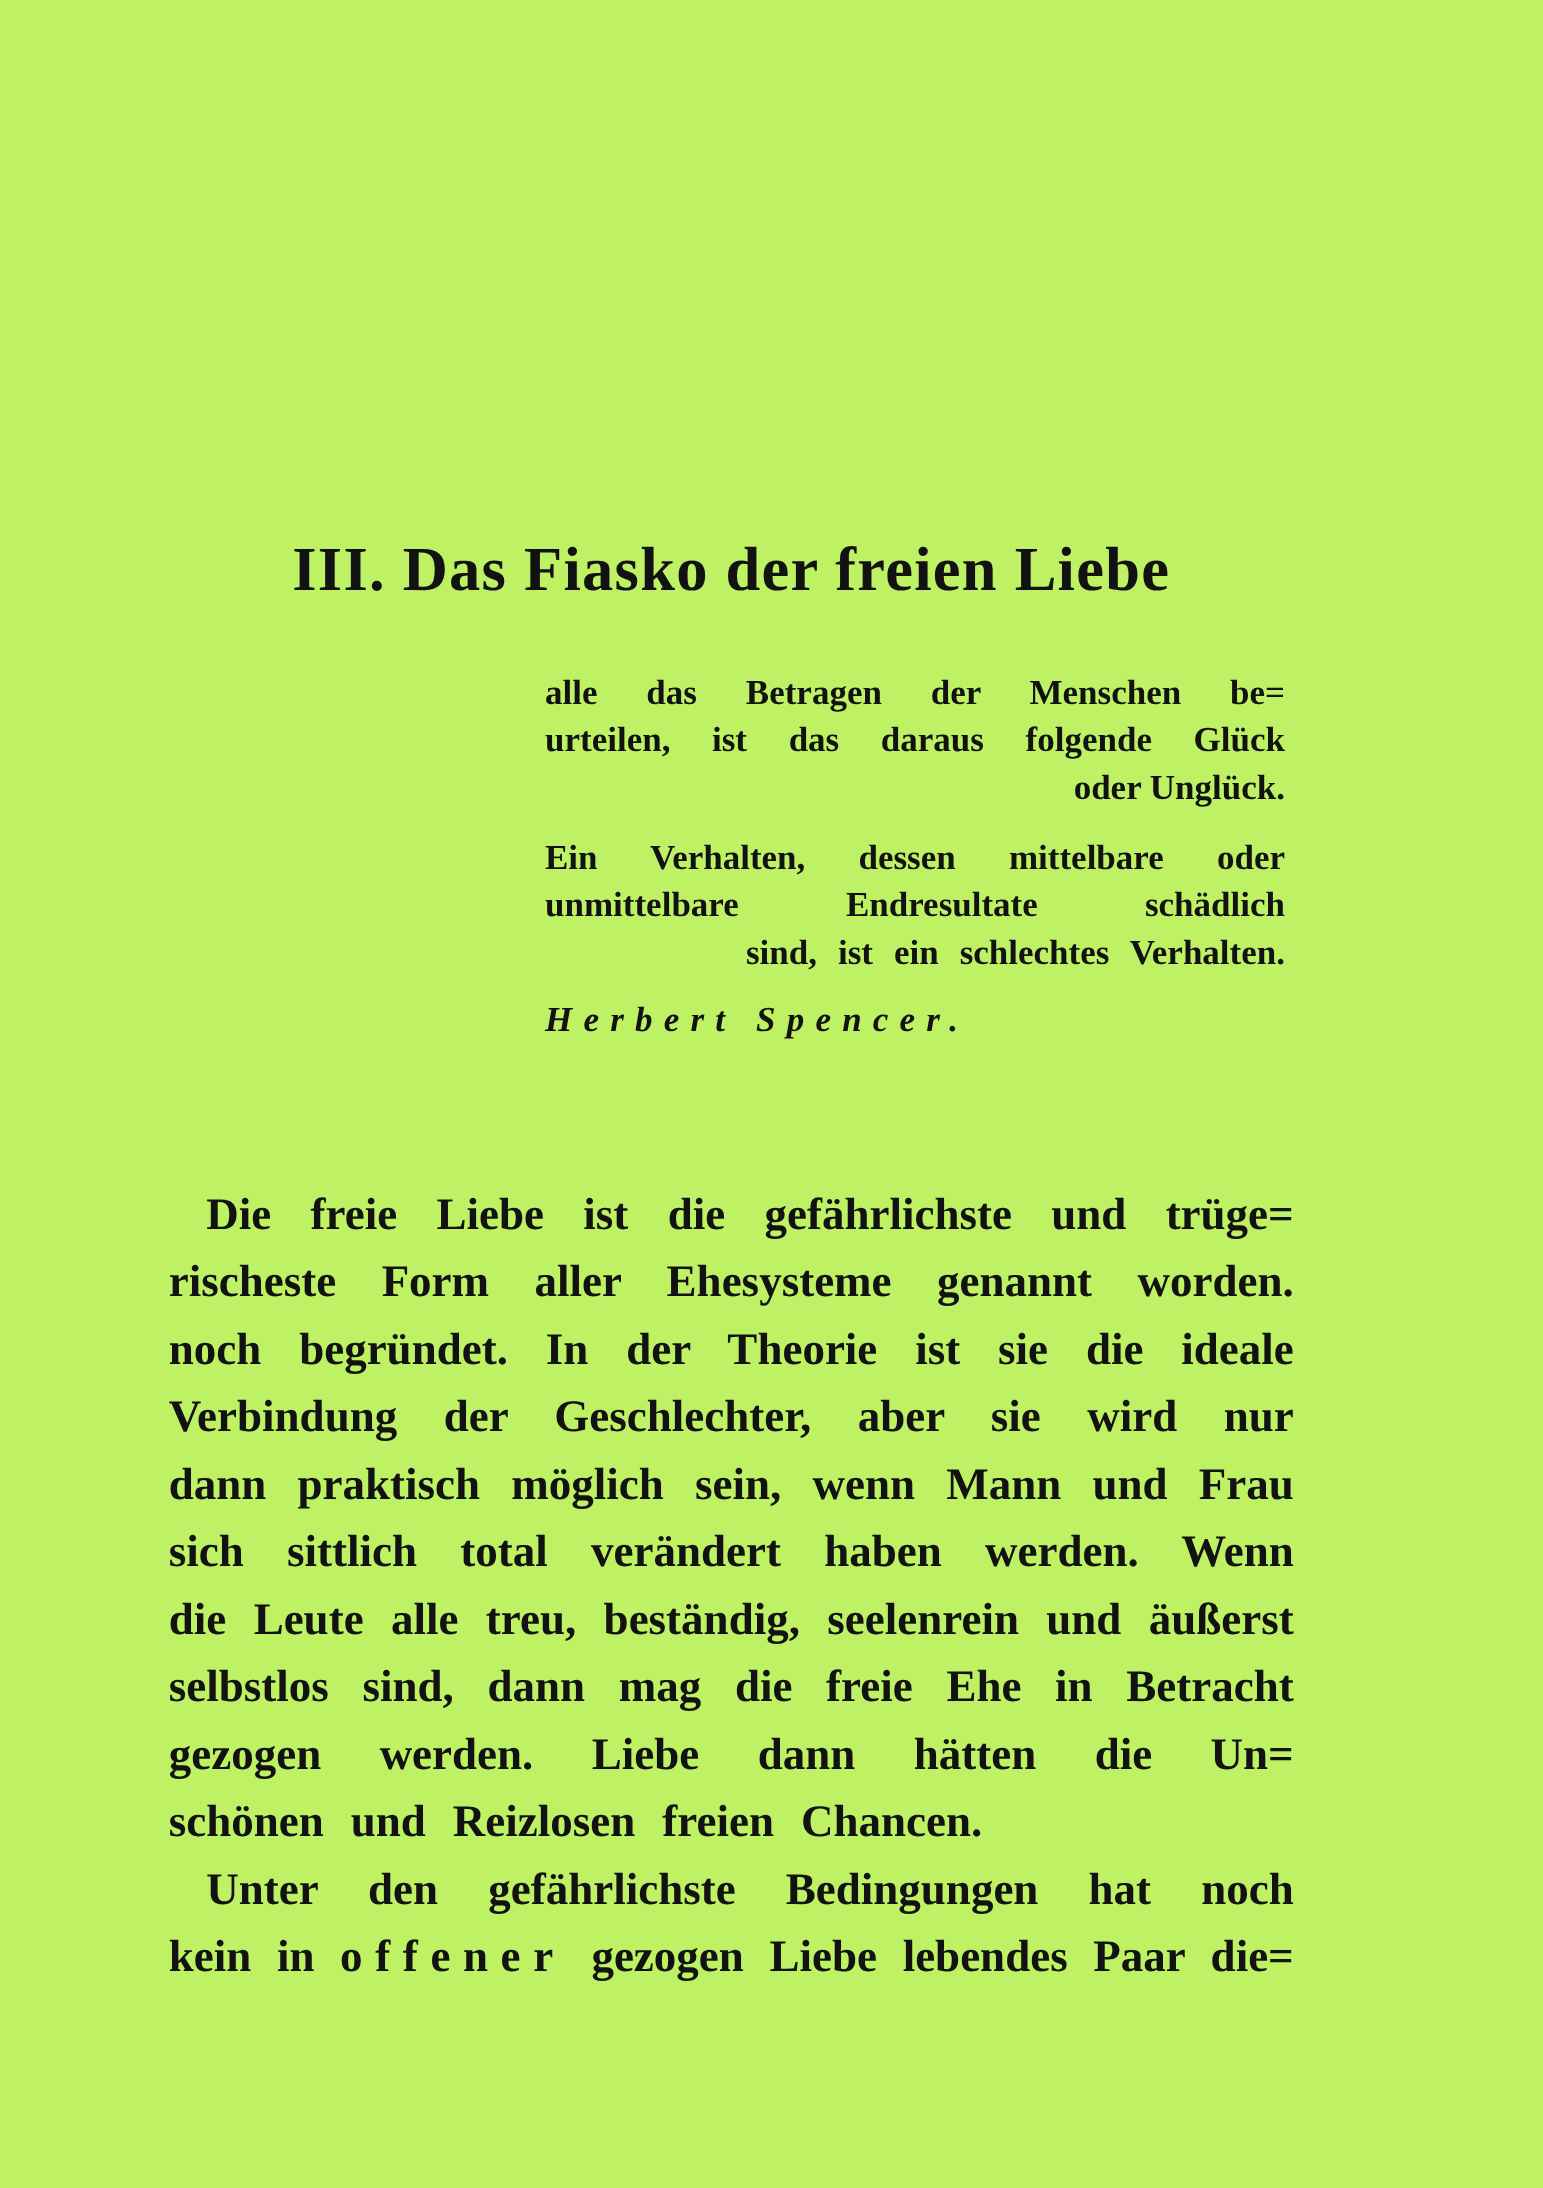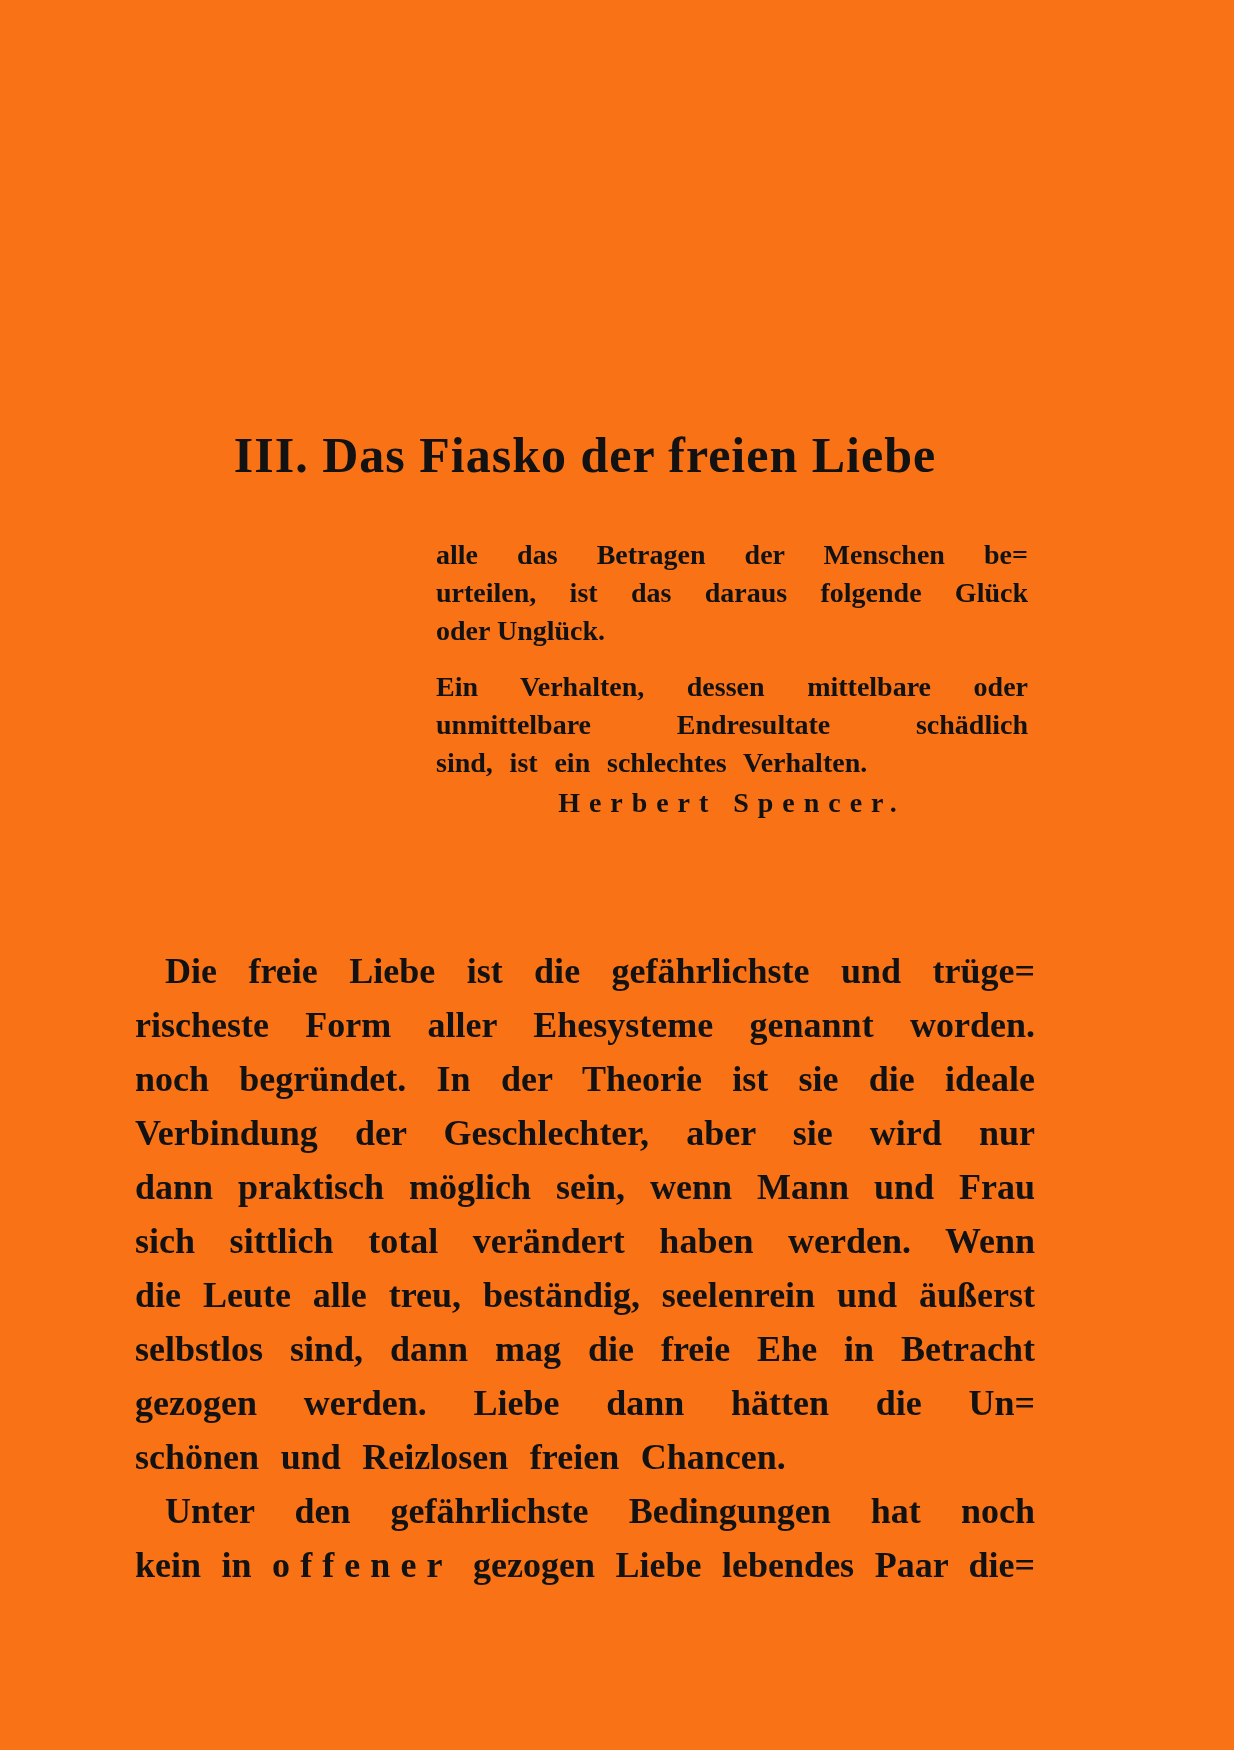--- a/index.html
+++ b/index.html
@@ -4,21 +4,21 @@
 <style>
   html, body {
     margin: 0;
     padding: 0;
     background: #ffffff;
   }
   .page {
     position: relative;
     width: 1234px;
     height: 1750px;
-    background: #f97316;
+    background: #bef264;
     color: #121212;
     font-family: "Liberation Serif", "DejaVu Serif", serif;
     font-weight: bold;
     overflow: hidden;
   }
   .chapter-title {
     position: absolute;
     left: 135px;
     width: 900px;
     top: 424px;
@@ -30,26 +30,27 @@
     white-space: nowrap;
   }
   .epigraph {
     position: absolute;
     left: 436px;
     width: 592px;
     top: 536px;
     font-size: 28px;
     line-height: 38px;
   }
-  .ep-line { min-height: 38px; }
+  .ep-line { min-height: 38px; text-align: right; }
   .ep-gap { height: 18px; }
   .attribution {
-    text-align: center;
+    text-align: left;
     letter-spacing: 0.32em;
-    margin-top: 2px;
+    margin-top: 16px;
+    font-style: italic;
   }
   .body-text {
     position: absolute;
     left: 135px;
     width: 900px;
     top: 944px;
     font-size: 36px;
     line-height: 54px;
   }
   .b-line { min-height: 54px; }

